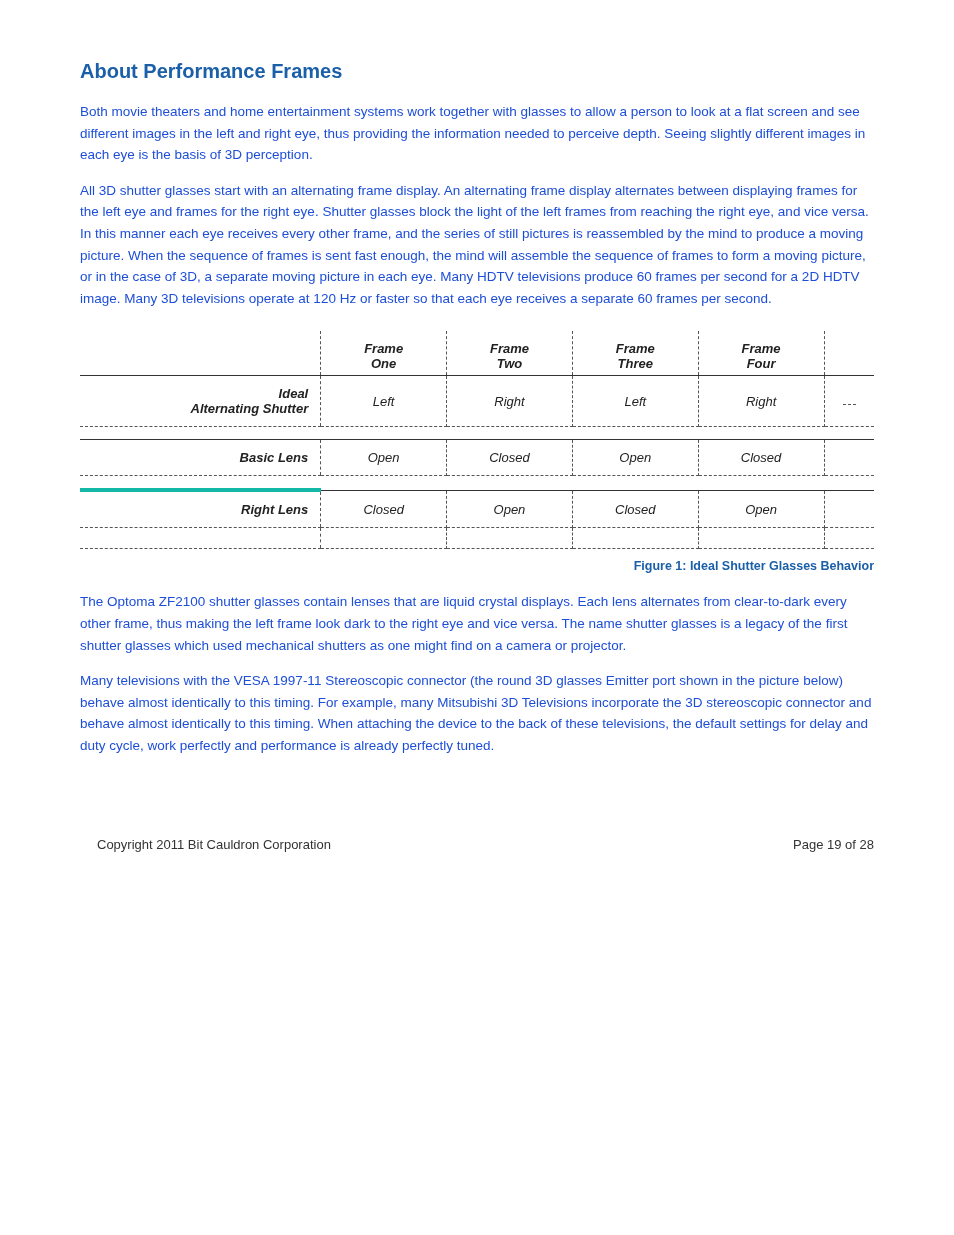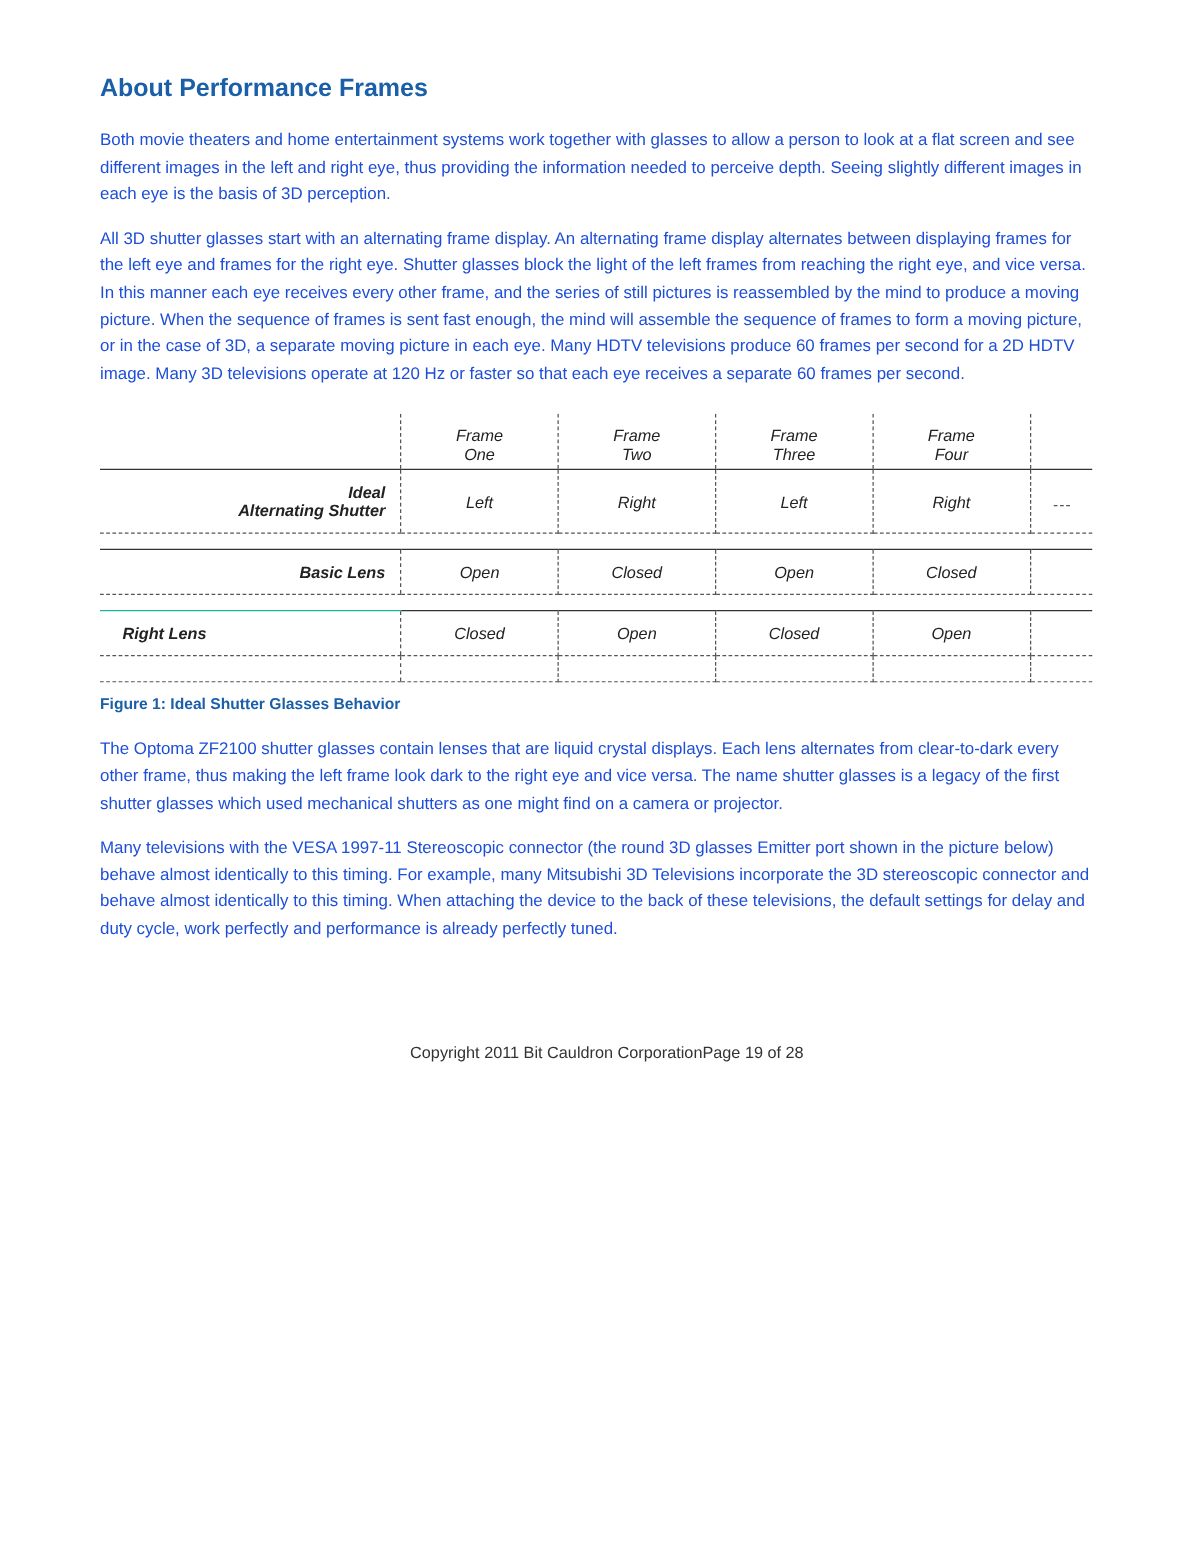--- a/index.html
+++ b/index.html
@@ -45,21 +45,21 @@
       font-size: 13px;
     }
     .shutter-table th, .shutter-table td {
       text-align: center;
       padding: 10px 18px;
       font-style: italic;
     }
     .shutter-table .header-row th {
       border-left: 1px dashed #555;
       border-right: 1px dashed #555;
-      font-weight: normal;
+      font-weight: bold;
       font-style: italic;
       padding-bottom: 4px;
     }
     .shutter-table .header-row th:first-child {
       border: none;
     }
     .shutter-table .label-col {
       text-align: right;
       padding-right: 12px;
       border: none;
@@ -87,31 +87,31 @@
       border-bottom: 1px dashed #555;
     }
     .row-right-lens td.cell-val {
       border-left: 1px dashed #555;
       border-right: 1px dashed #555;
     }
     .row-spacer td {
       padding: 5px 0;
     }
     .figure-caption {
-      text-align: left;
+      text-align: right;
       color: #1a5fa8;
       font-size: 12.5px;
       font-weight: bold;
       margin-bottom: 18px;
       margin-top: 4px;
     }
     .footer {
       margin-top: 80px;
       display: flex;
-      justify-content: center;
+      justify-content: space-between;
       font-size: 13px;
       color: #333;
       border-top: none;
       margin-left: 17px;
     }
   </style>
 </head>
 <body>
 
 <div class="page">
@@ -159,21 +159,21 @@
           <td class="cell-val">Open</td>
           <td class="cell-val">Closed</td>
           <td style="border-top:1px solid #333; border-bottom:1px dashed #555;"></td>
         </tr>
 
         <tr class="row-spacer">
           <td colspan="6" style="padding:6px 0;"></td>
         </tr>
 
         <tr class="row-right-lens">
-          <td class="label-col" style="text-align:left; border-bottom:1px dashed #555; border-top:1px solid #14b8a6; padding-right:12px;">Right Lens</td>
+          <td class="label-col" style="text-align:right; border-bottom:1px dashed #555; border-top:4px solid #14b8a6; padding-right:12px;">Right Lens</td>
           <td class="cell-val">Closed</td>
           <td class="cell-val">Open</td>
           <td class="cell-val">Closed</td>
           <td class="cell-val">Open</td>
           <td style="border-top:1px solid #333; border-bottom:1px dashed #555;"></td>
         </tr>
 
         <tr>
           <td style="border-bottom:1px dashed #555; padding:4px 0;"></td>
           <td style="border-bottom:1px dashed #555; border-left:1px dashed #555; border-right:1px dashed #555;"></td>

